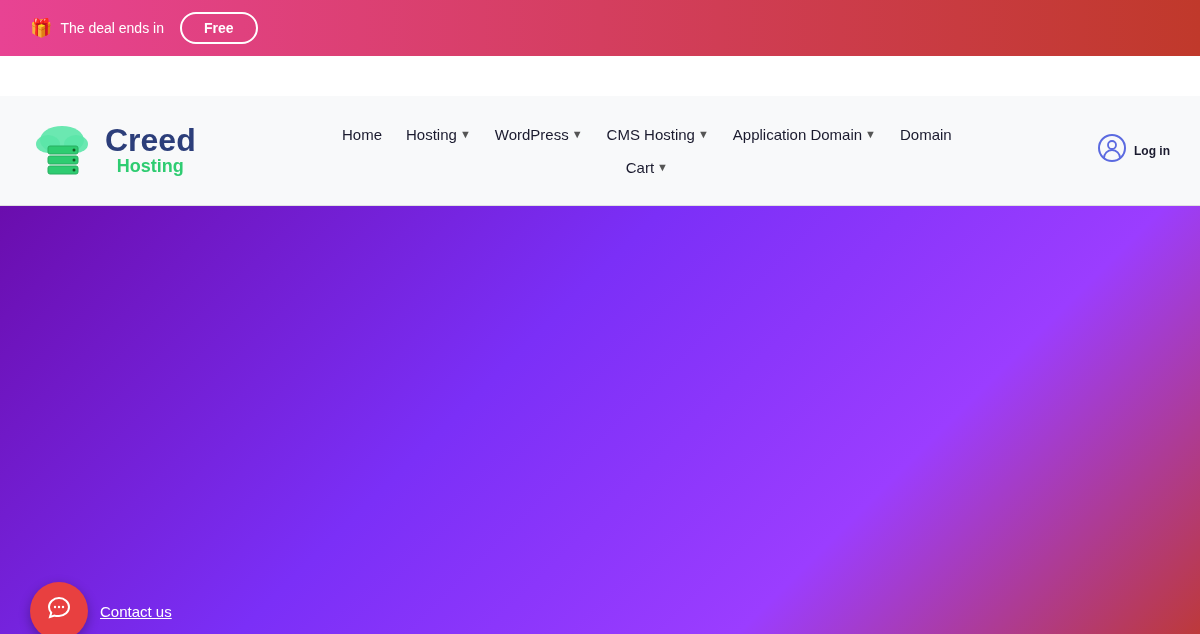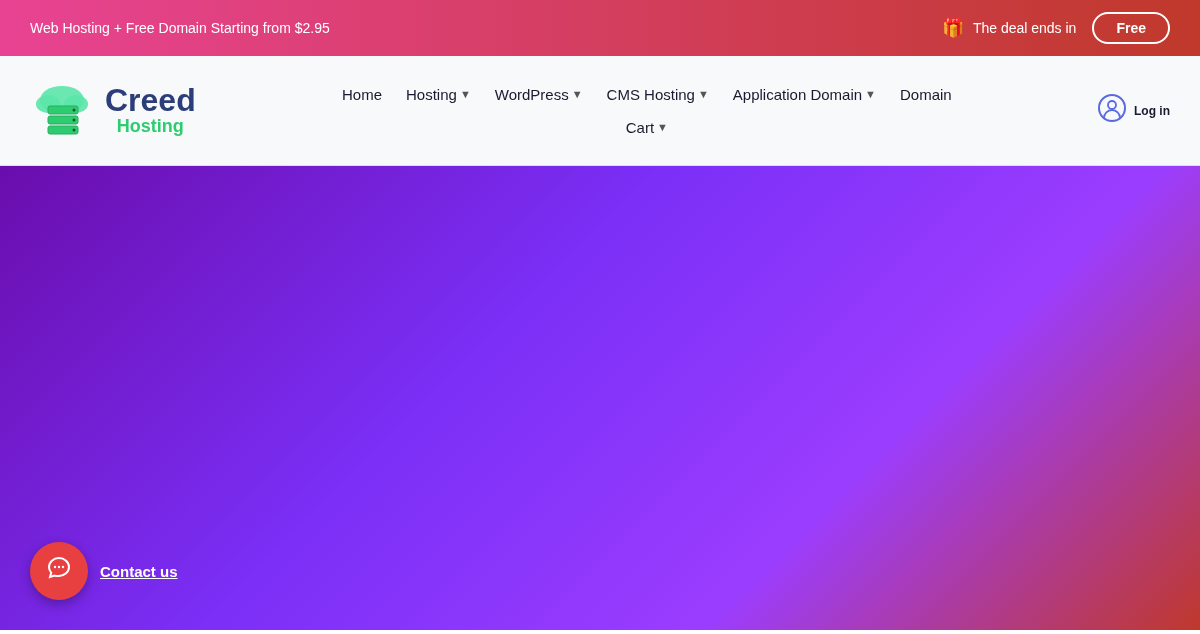--- a/index.html
+++ b/index.html
@@ -46,20 +46,21 @@
 
     
     .nav-header {
       background: #f8f9fa;
       display: flex;
       align-items: center;
       justify-content: space-between;
       padding: 0 30px;
       height: 110px;
       border-bottom: 1px solid #e0e0e0;
+      margin-top: 40px;
     }
     .logo-container {
       display: flex;
       align-items: center;
       gap: 10px;
     }
     
     .logo-text-group {
       display: flex;
       flex-direction: column;
@@ -151,35 +152,34 @@
       cursor: pointer;
       box-shadow: 0 4px 12px rgba(0,0,0,0.3);
     }
     .chat-icon {
       color: white;
       font-size: 24px;
     }
     .contact-label {
       font-size: 15px;
       color: #fff;
-      font-weight: 700;
+      font-weight: 400;
       text-decoration: underline;
     }
 
     
     .logo-svg-wrap {
       width: 65px;
       height: 65px;
     }
   </style>
 </head>
 <body>
 
 <div class="top-banner">
-  <span class="banner-left">Web Hosting + Free Domain Starting from $2.95</span>
   <div class="banner-right">
     <div class="deal-text">
       <span class="gift-icon">🎁</span>
       <span>The deal ends in</span>
     </div>
     <button class="cart-btn">Free</button>
   </div>
 </div>
 
 <div class="nav-header">

